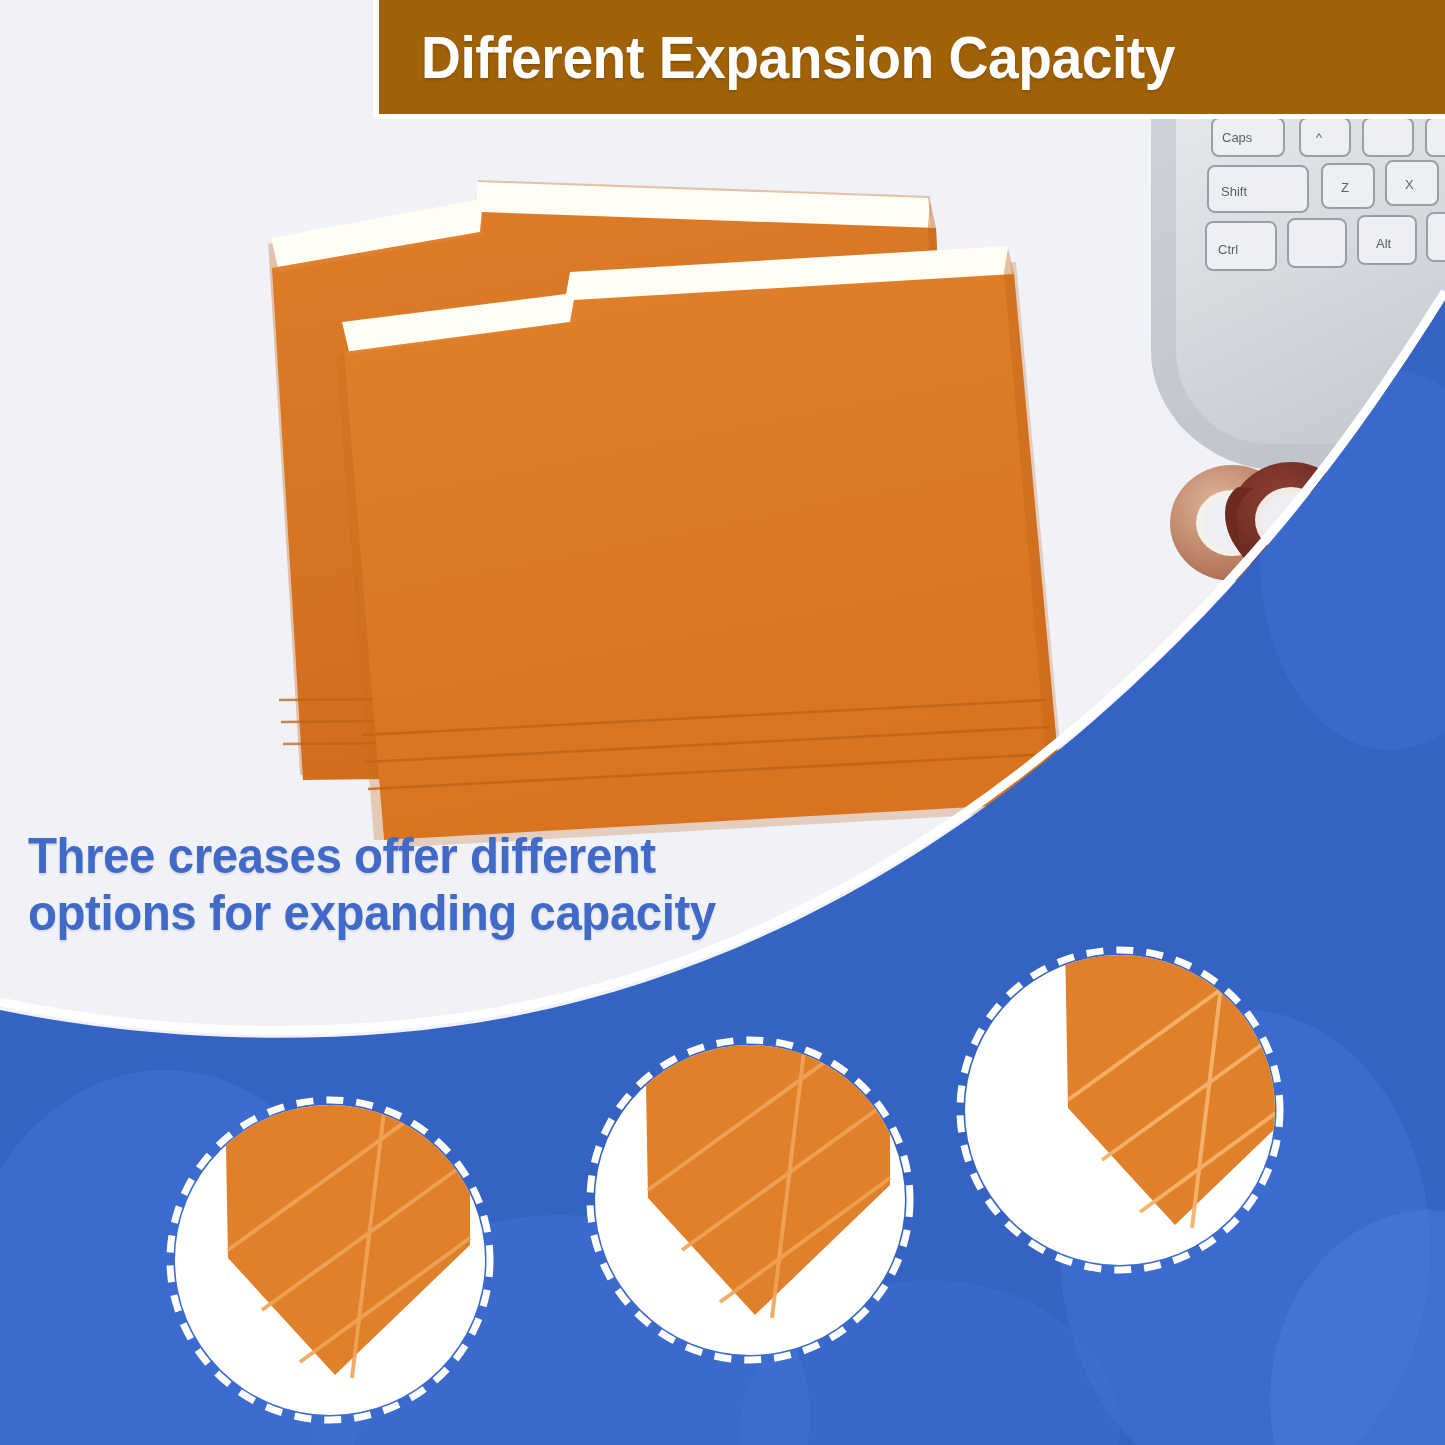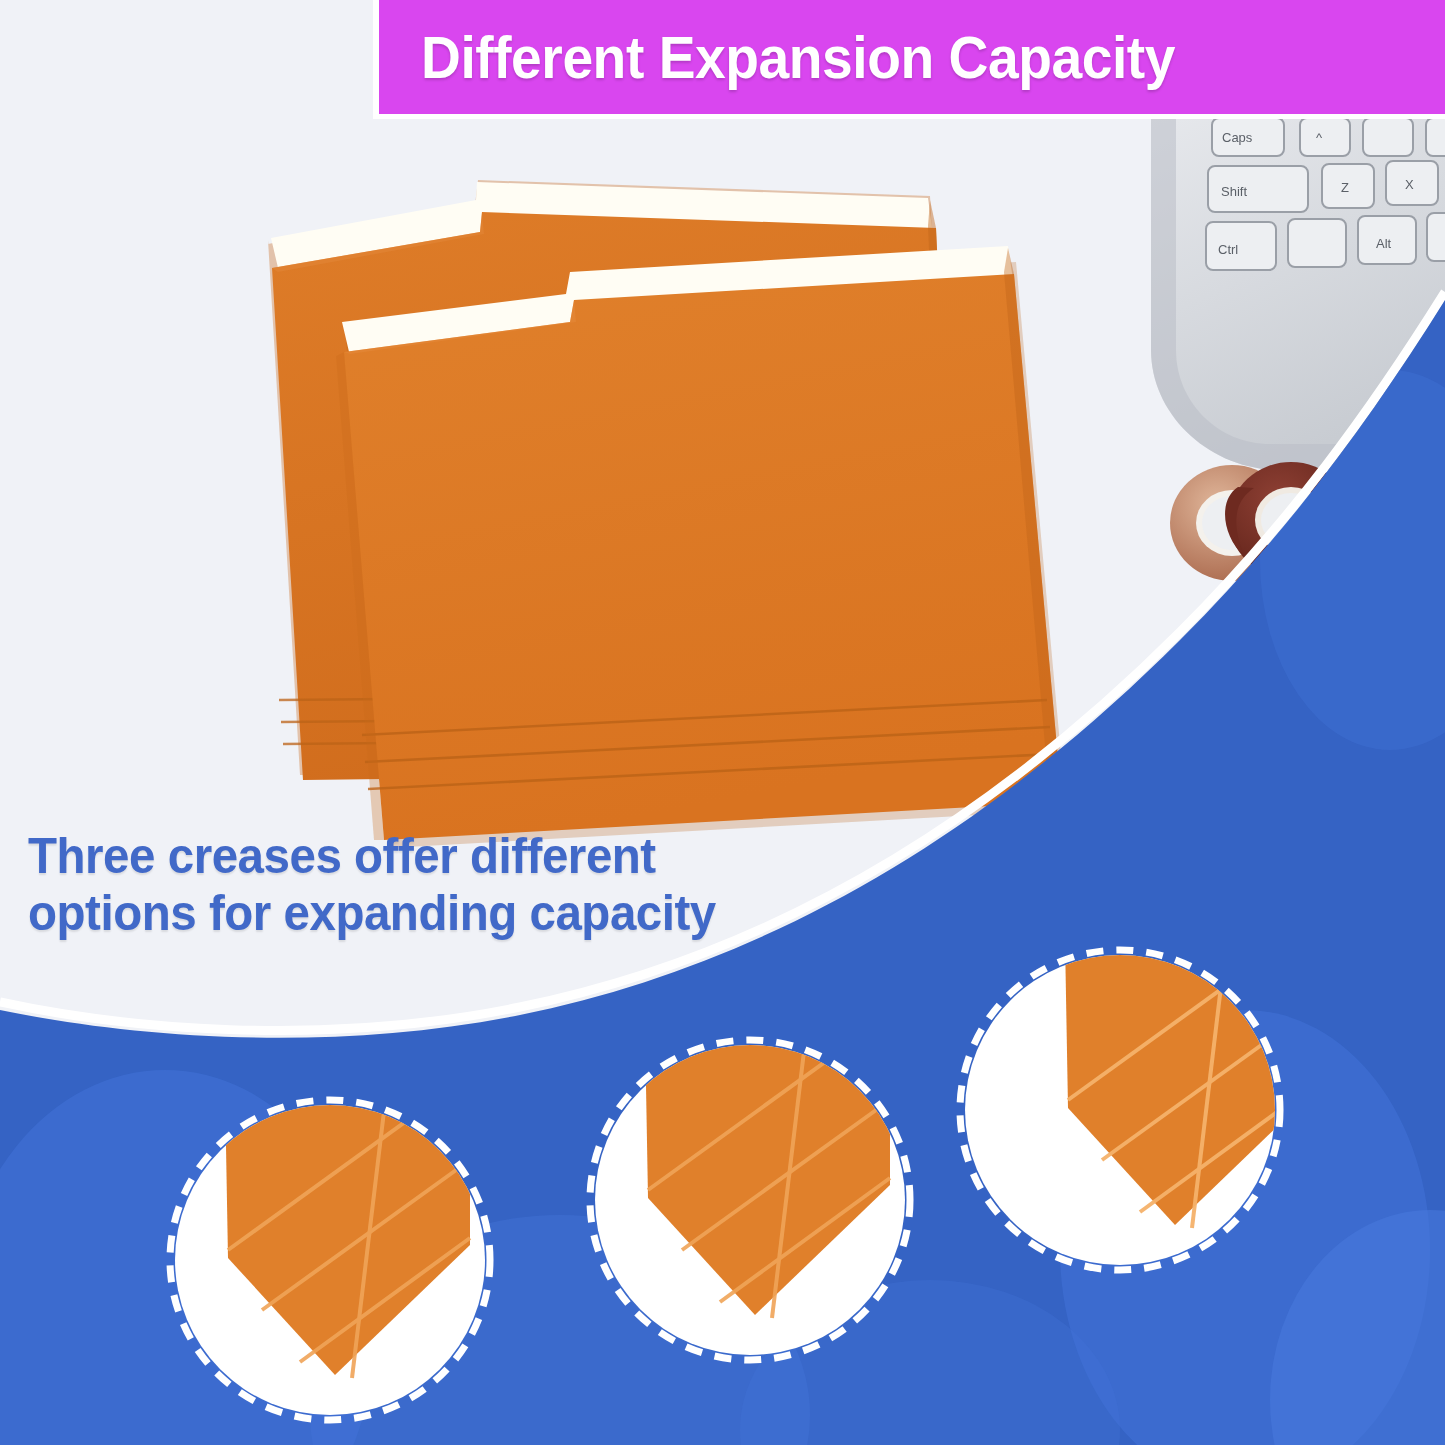--- a/index.html
+++ b/index.html
@@ -8,21 +8,21 @@
     font-family:"Liberation Sans", sans-serif;
     background:#F0F2F7;
     overflow:hidden;
   }
   #stage{position:relative;width:1445px;height:1445px;overflow:hidden;background:#F0F2F7;}
   #scene{position:absolute;inset:0;width:1445px;height:1445px;}
 
   
   .banner{
     position:absolute;left:373px;top:0;width:1072px;height:119px;
-    background:#d946ef;
+    background:#a16207;
     border-left:6px solid #FFFFFF;
     border-bottom:5px solid #FFFFFF;
     box-sizing:border-box;
     display:flex;align-items:center;justify-content:flex-start;
     z-index:40;
   }
   .banner-title{
     color:#FFFFFF;
     font-size:60px;
     font-weight:bold;

